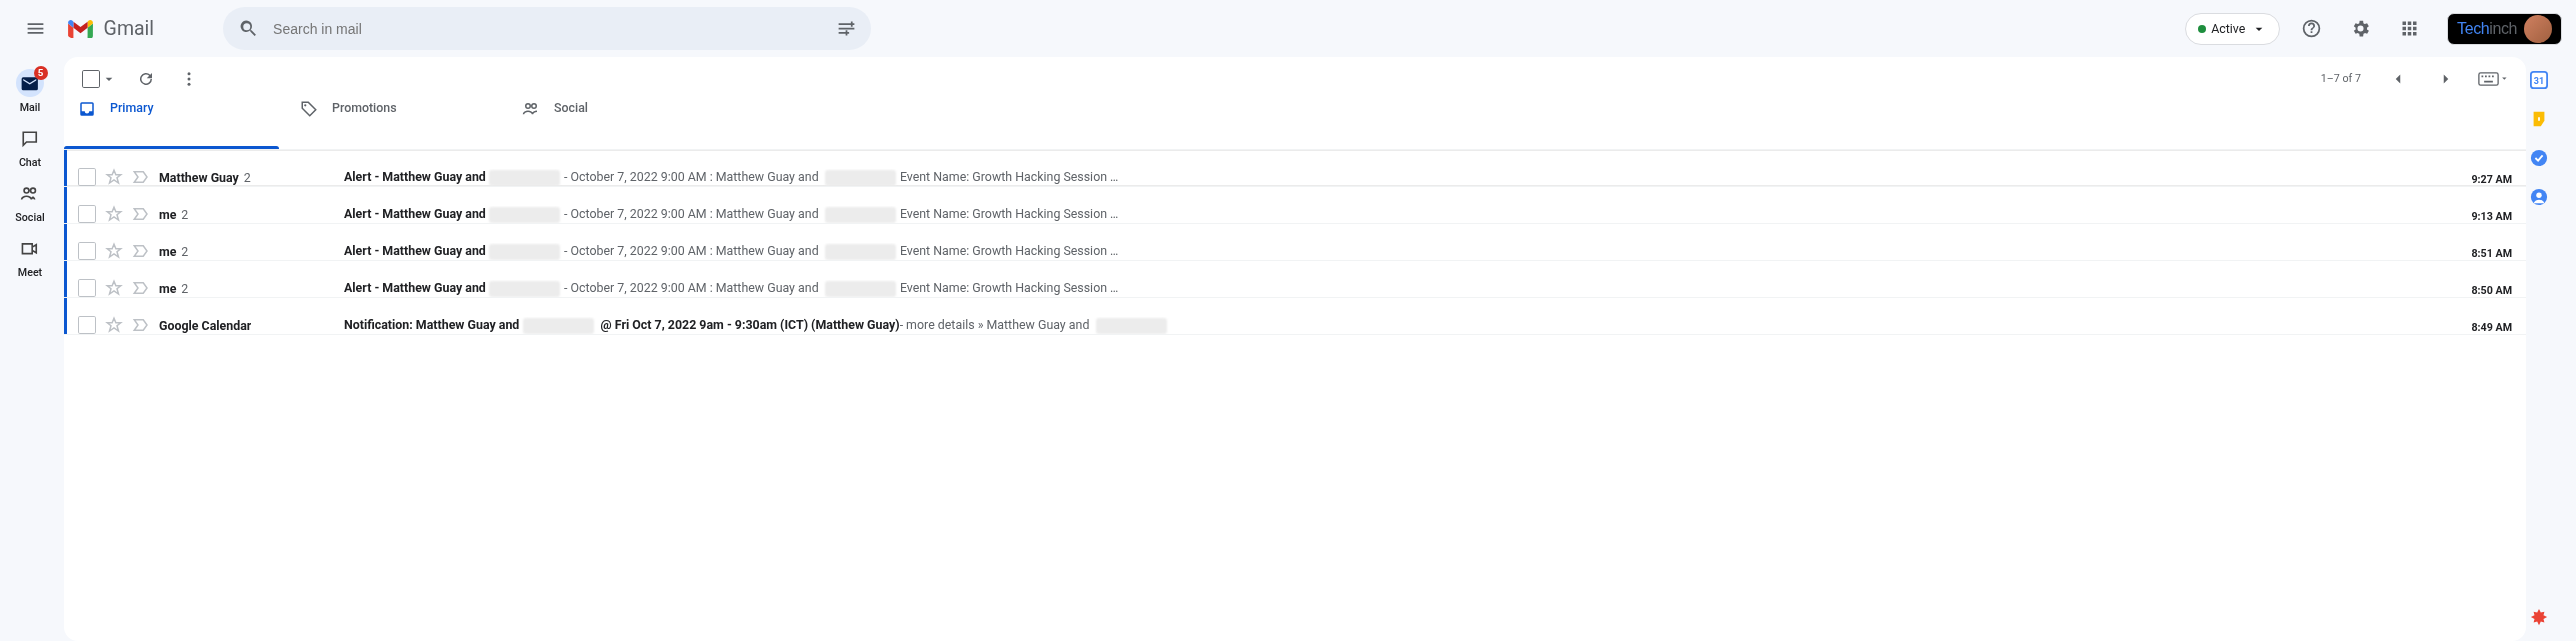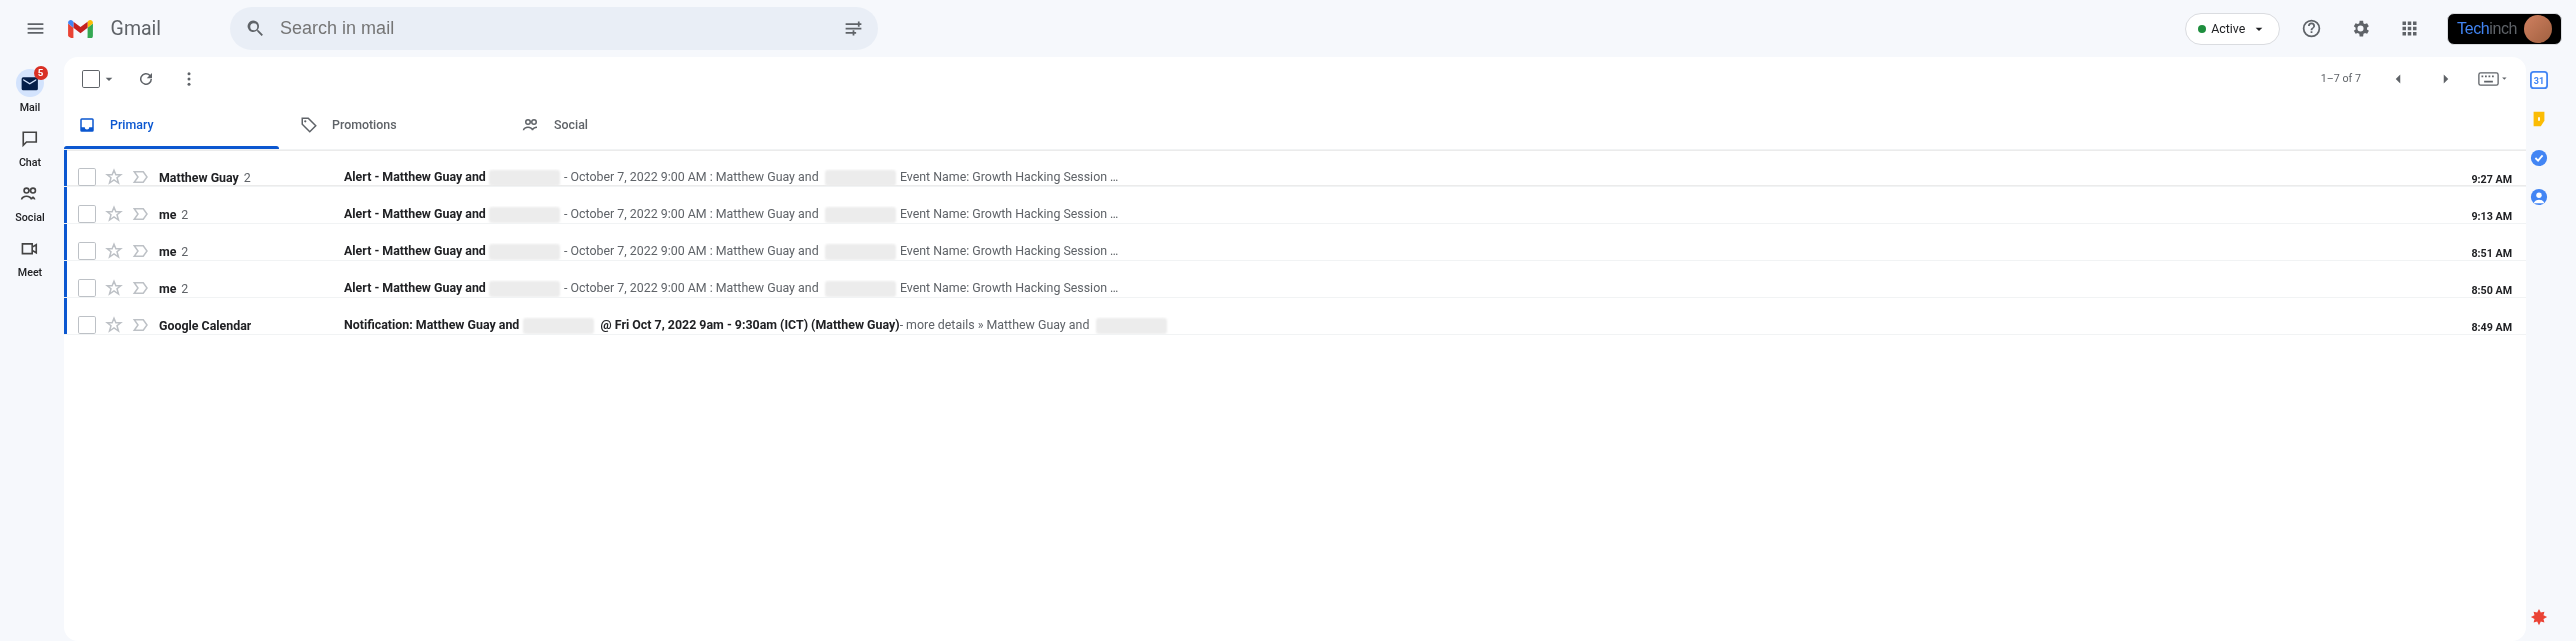--- a/index.html
+++ b/index.html
@@ -12,26 +12,26 @@
     --gm-search:#e9eef6;
     --gm-active:#1e8e3e;
   }
   html,body{margin:0;padding:0;background:var(--gm-bg);font-family:"Google Sans",Roboto,Arial,sans-serif;color:var(--gm-text);font-size:12.4px;}
   body{width:2576px;height:641px;overflow:hidden;position:relative;}
   *{box-sizing:border-box;}
 
   
   .header{position:absolute;left:0;top:0;right:0;height:57px;display:flex;align-items:center;padding:0 14px;gap:7px;}
   .hamburger{width:43px;height:43px;border-radius:50%;display:flex;align-items:center;justify-content:center;color:var(--gm-gray);cursor:pointer;}
-  .gmail-logo{display:flex;align-items:center;gap:18px;margin-left:3.6px;}
+  .gmail-logo{display:flex;align-items:center;gap:11px;margin-left:3.6px;}
   .logo-icon{width:25px;height:19.5px;position:relative;}
   .logo-text{font-size:19.5px;font-weight:400;color:var(--gm-gray);letter-spacing:0;}
   .search-bar{margin-left:62px;height:43px;width:648px;background:var(--gm-search);border-radius:25px;display:flex;align-items:center;padding:0 7px;}
   .search-bar .icon-btn{width:36px;height:36px;display:flex;align-items:center;justify-content:center;color:var(--gm-gray);cursor:pointer;border-radius:50%;}
-  .search-input{flex:1;border:none;background:transparent;outline:none;font-size:18px;color:var(--gm-gray);padding:0 7px;}
+  .search-input{flex:1;border:none;background:transparent;outline:none;font-size:14px;color:var(--gm-gray);padding:0 7px;}
   .header-right{margin-left:auto;display:flex;align-items:center;gap:13px;}
   .active-chip{height:32px;border:0.9px solid #dadce0;background:#fff;border-radius:16px;display:flex;align-items:center;gap:5.3px;padding:0 12.4px;color:var(--gm-text);font-size:12.4px;cursor:pointer;}
   .active-dot{width:8px;height:8px;border-radius:50%;background:var(--gm-active);}
   .icon-btn{width:36px;height:36px;display:flex;align-items:center;justify-content:center;color:var(--gm-gray);cursor:pointer;border-radius:50%;}
   .workspace-logo{height:32px;display:flex;align-items:center;border:0.9px solid #dadce0;border-radius:7px;padding:0 9px;gap:7px;background:#000000;margin-left:7px;}
   .ws-text{font-family:"Segoe UI",Arial;font-size:16px;color:#4285f4;letter-spacing:-0.4px;}
   .ws-text .thin{font-weight:300;color:var(--gm-gray);}
   .avatar{width:28px;height:28px;border-radius:50%;background:linear-gradient(135deg,#d08060,#a06040);background-size:cover;}
 
   
@@ -50,21 +50,21 @@
   .main{position:absolute;left:64px;right:50px;top:57px;bottom:0;background:#fff;border-radius:14px;overflow:hidden;display:flex;flex-direction:column;}
   .toolbar{height:43px;display:flex;align-items:center;padding:0 14px;gap:7px;}
   .toolbar-left{display:flex;align-items:center;gap:7px;}
   .select-box{display:flex;align-items:center;gap:1.8px;padding:3.6px;border-radius:3.6px;cursor:pointer;}
   .checkbox{width:18px;height:18px;border:1.8px solid #5f6368;border-radius:1.8px;}
   .dropdown-caret{color:var(--gm-gray);}
   .toolbar-right{margin-left:auto;display:flex;align-items:center;gap:12px;color:var(--gm-gray);}
   .page-info{font-size:10.7px;color:var(--gm-gray);padding:0 7px;}
 
   .tabs{height:50px;display:flex;align-items:stretch;border-bottom:0.9px solid #f1f3f4;}
-  .tab{width:222px;display:flex;align-items:center;gap:14px;padding:0 14px;cursor:pointer;color:var(--gm-gray);font-size:12.4px;font-weight:500;position:relative;}
+  .tab{width:222px;display:flex;align-items:flex-start;gap:14px;padding:0 14px;cursor:pointer;color:var(--gm-gray);font-size:12.4px;font-weight:500;position:relative;}
   .tab.active{color:var(--gm-blue);}
   .tab.active::after{content:"";position:absolute;left:0;right:7px;bottom:0;height:2.7px;background:var(--gm-blue);border-radius:2.7px 2.7px 0 0;}
   .tab-icon{width:18px;height:18px;display:flex;align-items:center;justify-content:center;}
 
   .mail-list{flex:1;overflow-y:auto;}
   .mail-row{height:37px;display:flex;align-items:flex-end;padding:0 14px;border-bottom:0.9px solid #f1f3f4;cursor:pointer;font-size:12.4px;position:relative;}
   .mail-row.unread{background:#fff;}
   .mail-row.unread::before{content:"";position:absolute;left:0;top:0;bottom:0;width:2.7px;background:var(--gm-blue);}
   .mail-row.unread:first-child{box-shadow:inset 0 -0.9px 0 rgba(0,0,0,.08),inset 0 0.9px 0 rgba(0,0,0,.08);}
   .row-left{display:flex;align-items:center;gap:9px;width:266px;flex-shrink:0;}

